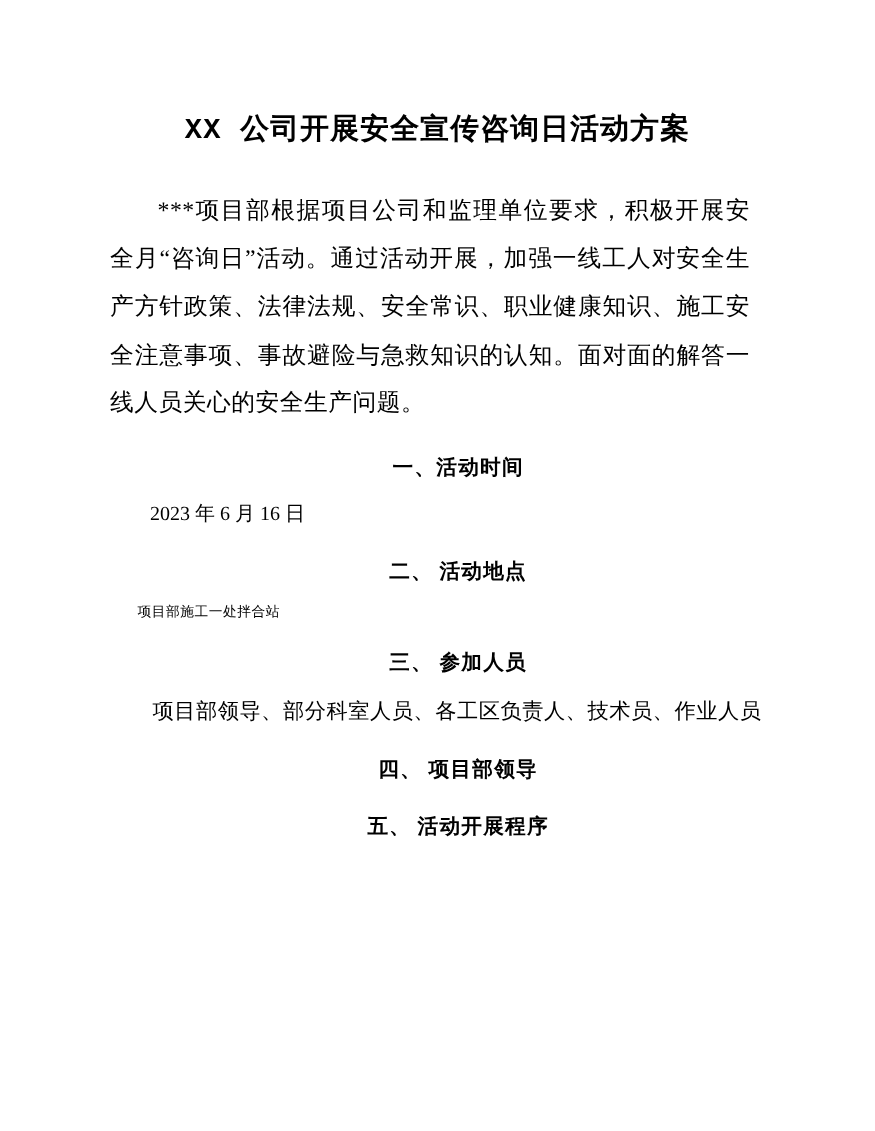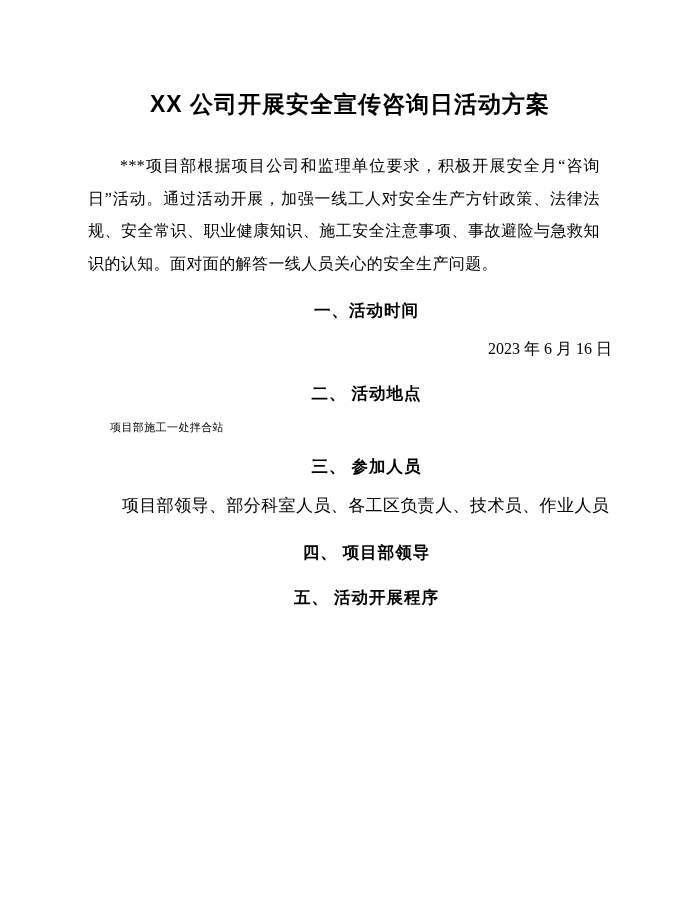--- a/index.html
+++ b/index.html
@@ -15,30 +15,30 @@
     overflow: hidden;
   }
   .page {
     width: 700px;
     height: 905px;
     box-sizing: border-box;
     padding: 72px 88px 40px 88px;
     position: relative;
   }
   .doc-title {
-    font-family: Liberation Sans, sans-serif;
+    font-family: Liberation Mono, monospace;
     font-weight: bold;
     font-size: 23px;
     text-align: center;
     letter-spacing: 1px;
     margin: 16px 0 30px 0;
     line-height: 1.4;
   }
   .para {
-    font-size: 16px;
+    font-size: 19px;
     line-height: 2.03;
     text-align: justify;
     text-justify: inter-ideograph;
     text-indent: 2em;
     margin: 0 12px 14px 0;
     letter-spacing: 0.4px;
     font-family: Liberation Serif, serif;
   }
   .heading {
     font-size: 16.5px;
@@ -63,21 +63,20 @@
     text-justify: inter-ideograph;
     text-indent: 2em;
     margin: 0 0 10px 0;
     letter-spacing: 0.4px;
   }
   .date-line {
     font-size: 16px;
     line-height: 2.0;
     text-indent: 2em;
     margin: 0 0 10px 0;
-    text-align: right;
   }
 </style>
 </head>
 <body>
 
 <div class="page">
 
   <h1 class="doc-title">XX 公司开展安全宣传咨询日活动方案</h1>
 
   <p class="para">***项目部根据项目公司和监理单位要求，积极开展安全月“咨询日”活动。通过活动开展，加强一线工人对安全生产方针政策、法律法规、安全常识、职业健康知识、施工安全注意事项、事故避险与急救知识的认知。面对面的解答一线人员关心的安全生产问题。</p>

